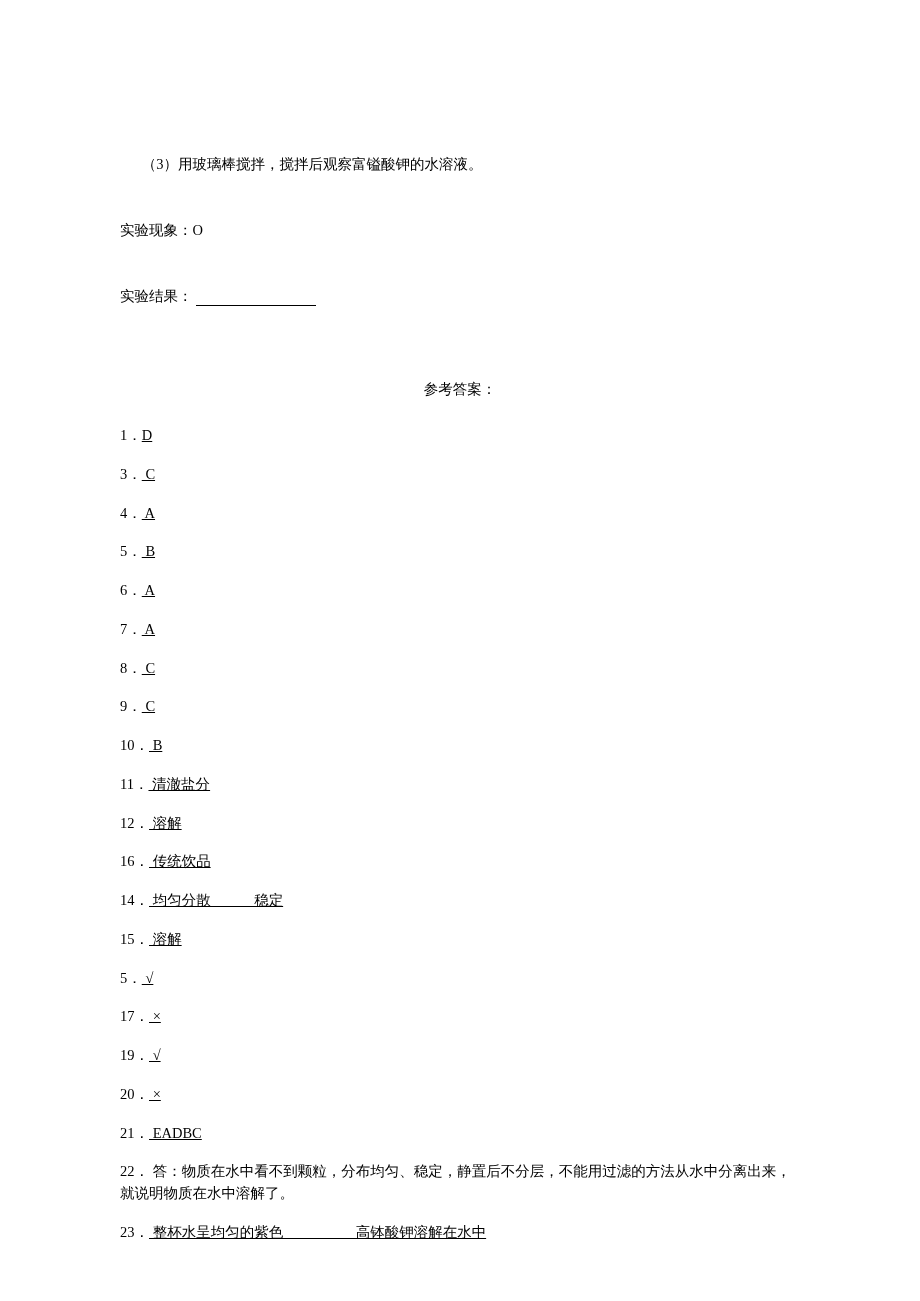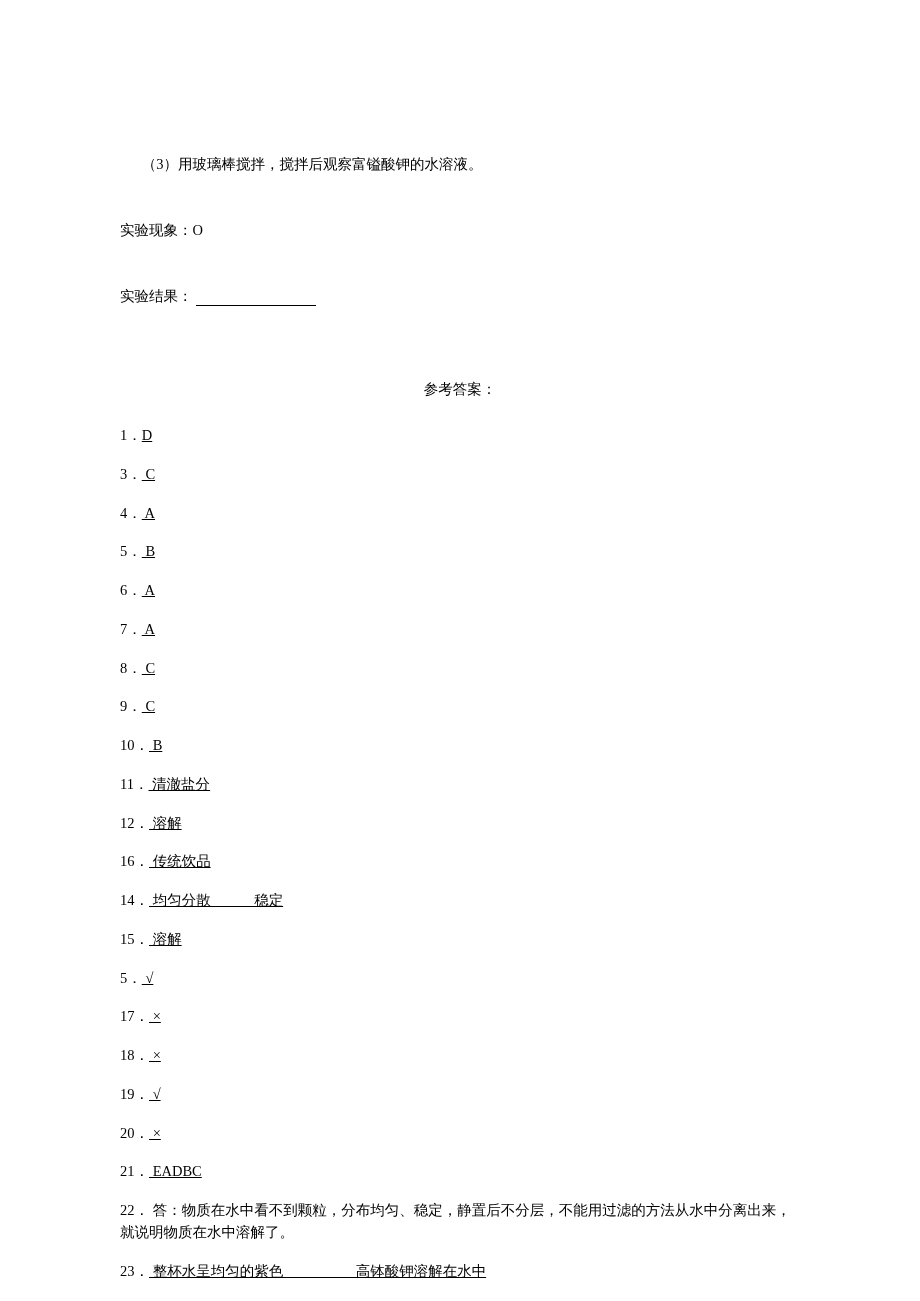--- a/index.html
+++ b/index.html
@@ -80,21 +80,20 @@
   <div class="answer-item"><span class="answer-num">8．</span><span class="answer-text"> C</span></div>
   <div class="answer-item"><span class="answer-num">9．</span><span class="answer-text"> C</span></div>
   <div class="answer-item"><span class="answer-num">10．</span><span class="answer-text"> B</span></div>
   <div class="answer-item"><span class="answer-num">11．</span><span class="answer-text"> 清澈盐分</span></div>
   <div class="answer-item"><span class="answer-num">12．</span><span class="answer-text"> 溶解</span></div>
   <div class="answer-item"><span class="answer-num">16．</span><span class="answer-text"> 传统饮品</span></div>
   <div class="answer-item"><span class="answer-num">14．</span><span class="answer-text"> 均匀分散　　　稳定</span></div>
   <div class="answer-item"><span class="answer-num">15．</span><span class="answer-text"> 溶解</span></div>
   <div class="answer-item"><span class="answer-num">5．</span><span class="answer-text"> √</span></div>
   <div class="answer-item"><span class="answer-num">17．</span><span class="answer-text"> ×</span></div>
-  <div class="answer-item"><span class="answer-num">18．</span><span class="answer-text"> ×</span></div>
   <div class="answer-item"><span class="answer-num">19．</span><span class="answer-text"> √</span></div>
   <div class="answer-item"><span class="answer-num">20．</span><span class="answer-text"> ×</span></div>
   <div class="answer-item"><span class="answer-num">21．</span><span class="answer-text"> EADBC</span></div>
 
   <div class="wrapped"><span class="answer-num">22．</span><span class="answer-text"> 答：物质在水中看不到颗粒，分布均匀、稳定，静置后不分层，不能用过滤的方法从水中分离出来，就说明物质在水中溶解了。</span></div>
 
   <div class="answer-item"><span class="answer-num">23．</span><span class="answer-text"> 整杯水呈均匀的紫色　　　　　高钵酸钾溶解在水中</span></div>
 </div>
 
 </body></html>

